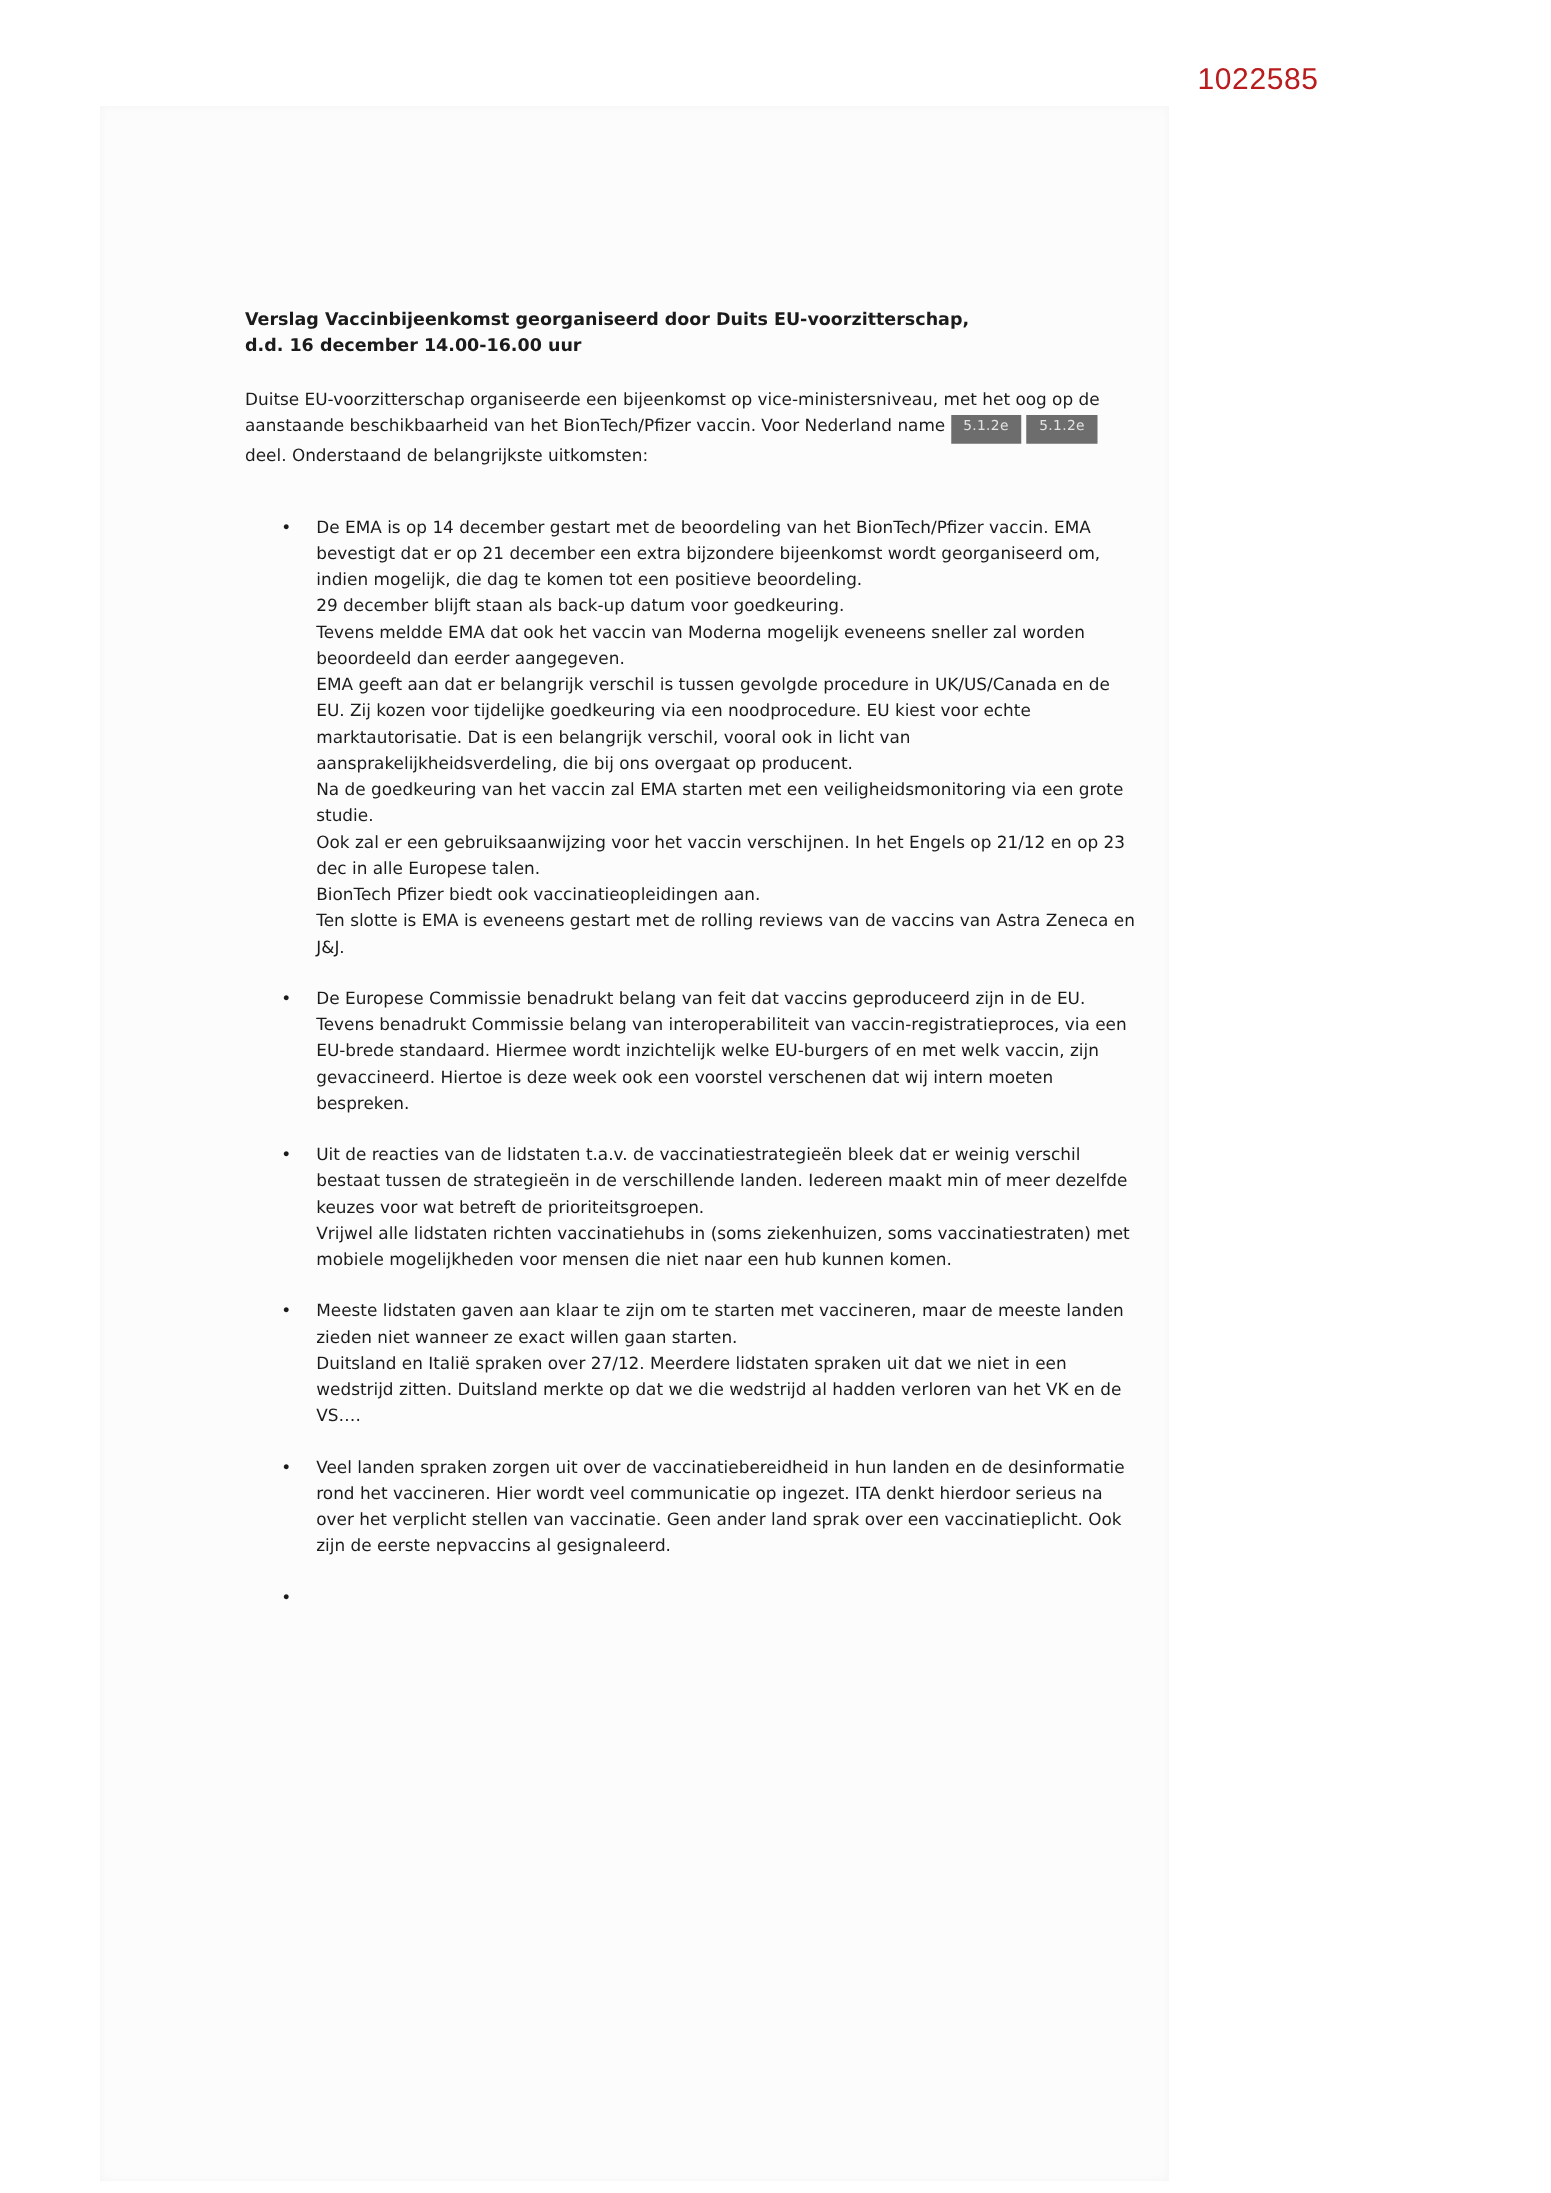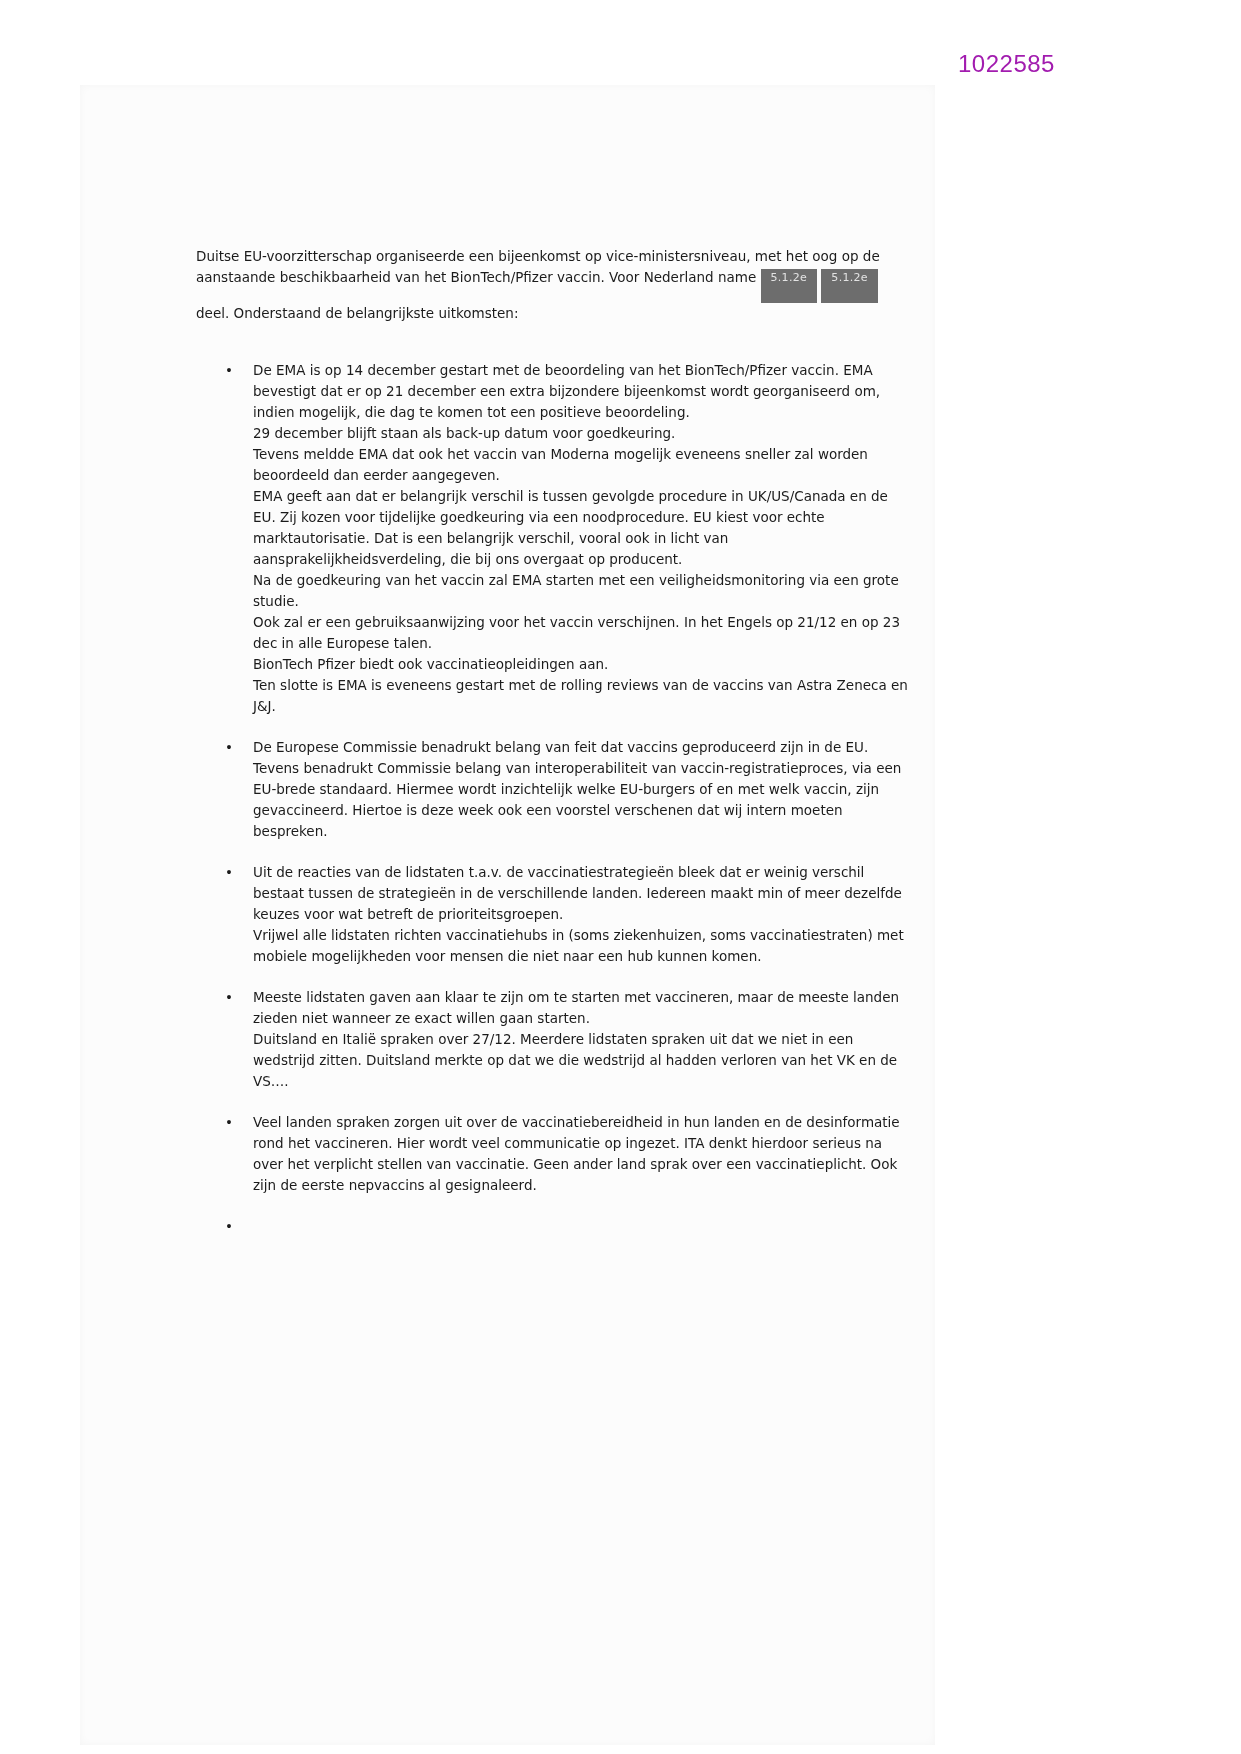--- a/index.html
+++ b/index.html
@@ -16,21 +16,21 @@
     left:80px;top:85px;width:855px;height:1660px;
     background:#fcfcfc;
     box-shadow:inset 0 0 8px rgba(0,0,0,0.035);
   }
   .page-number{
     position:absolute;
     top:50px;left:958px;
     font-family:"Liberation Sans",sans-serif;
     font-size:24px;
     letter-spacing:0.5px;
-    color:#a21caf;
+    color:#b91c1c;
   }
   .content{
     position:absolute;
     left:196px;top:246px;
     width:716px;
     font-size:13.5px;
     line-height:21px;
   }
   .title{
     font-size:14px;
@@ -53,33 +53,37 @@
   ul.bullets li .marker{
     position:absolute;
     left:29px;top:0;
     font-size:13.5px;
   }
   .bold{font-weight:normal;}
   .redaction{
     display:inline-block;
     font-size:11px;
     line-height:15px;
-    padding:1px 10px 18px 10px;
+    padding:1px 10px 7px 10px;
     vertical-align:1px;
     letter-spacing:0.3px;
   }
 </style>
 </head>
 <body style="color: rgb(27, 27, 27);">
 
 <div class="page"></div>
 
 <div class="page-number">1022585</div>
 
 <div class="content">
+  <h1 class="title">
+    <span>Verslag Vaccinbijeenkomst georganiseerd door Duits EU-voorzitterschap,</span><br>
+    <span>d.d. 16 december 14.00-16.00 uur</span>
+  </h1>
 
   <p class="intro"><span>Duitse EU-voorzitterschap organiseerde een bijeenkomst op vice-ministersniveau, met het oog op de aanstaande beschikbaarheid van het BionTech/Pfizer vaccin. Voor Nederland name </span><span class="redaction" style="background: rgb(109, 109, 109); color: rgb(227, 227, 227);">5.1.2e</span><span> </span><span class="redaction" style="background: rgb(109, 109, 109); color: rgb(227, 227, 227);">5.1.2e</span><span> deel. Onderstaand de belangrijkste uitkomsten:</span></p>
 
   <ul class="bullets">
     <li>
       <span class="marker">•</span>
       <span class="btext"><span>De </span><span class="bold">EMA</span><span> is op 14 december gestart met de beoordeling van het </span><span class="bold">BionTech/Pfizer</span><span> vaccin. EMA bevestigt dat er op 21 december een extra bijzondere bijeenkomst wordt georganiseerd om, indien mogelijk, die dag te komen tot een positieve beoordeling.</span><br><span>29 december blijft staan als back-up datum voor goedkeuring.</span><br><span>Tevens meldde EMA dat ook het vaccin van </span><span class="bold">Moderna</span><span> mogelijk eveneens sneller zal worden beoordeeld dan eerder aangegeven.</span><br><span>EMA geeft aan dat er belangrijk verschil is tussen gevolgde procedure in UK/US/Canada en de EU. Zij kozen voor </span><span class="bold">tijdelijke goedkeuring</span><span> via een noodprocedure. EU kiest voor echte marktautorisatie. Dat is een belangrijk verschil, vooral ook in licht van aansprakelijkheidsverdeling, die bij ons overgaat op producent.</span><br><span>Na de goedkeuring van het vaccin zal EMA starten met een </span><span class="bold">veiligheidsmonitoring</span><span> via een grote studie.</span><br><span>Ook zal er een </span><span class="bold">gebruiksaanwijzing</span><span> voor het vaccin verschijnen. In het Engels op 21/12 en op 23 dec in alle Europese talen.</span><br><span>BionTech Pfizer biedt ook </span><span class="bold">vaccinatieopleidingen</span><span> aan.</span><br><span>Ten slotte is EMA is eveneens gestart met de rolling reviews van de vaccins van </span><span class="bold">Astra Zeneca en J&amp;J.</span></span>
     </li>
     <li>
       <span class="marker">•</span>

